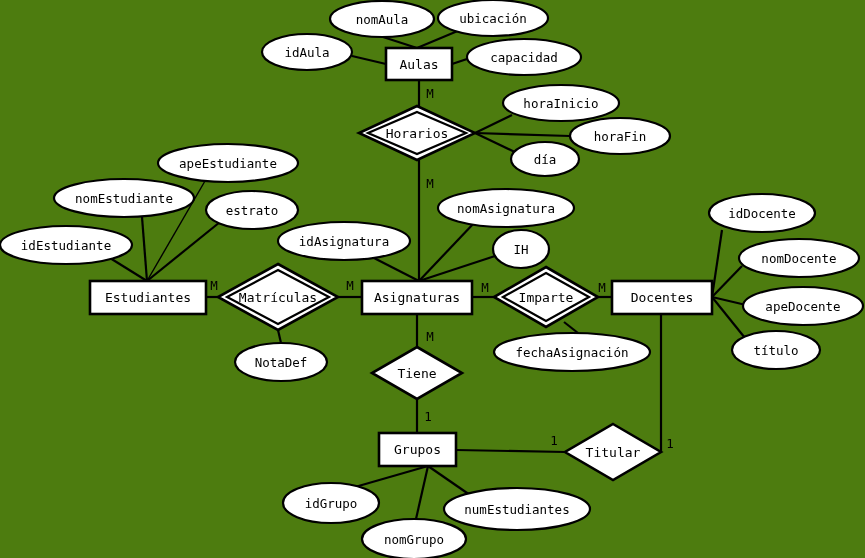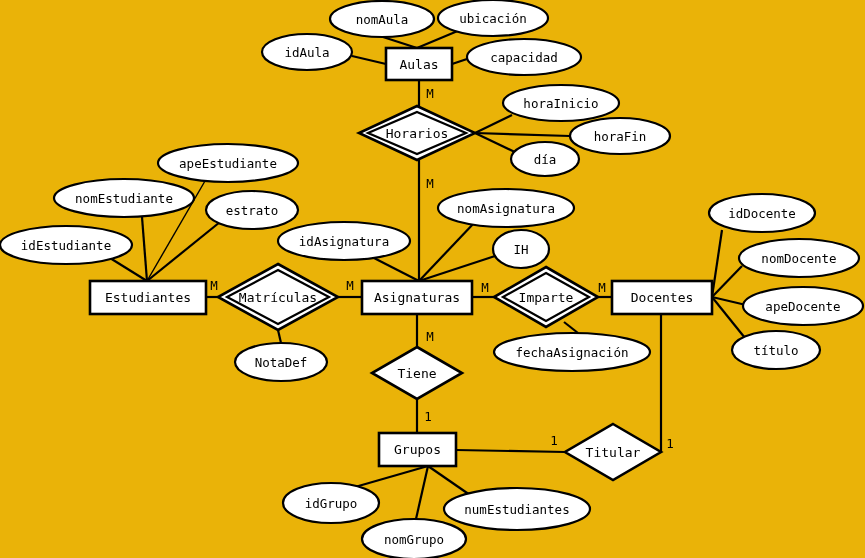--- a/index.html
+++ b/index.html
@@ -8,21 +8,21 @@
     padding: 0;
     background: #ffffff;
   }
   body {
     font-family: "DejaVu Sans Mono", "Liberation Mono", monospace;
   }
   #diagram-root {
     position: relative;
     width: 865px;
     height: 558px;
-    background: #eab308;
+    background: #4d7c0f;
     overflow: hidden;
   }
   svg#er-svg {
     display: block;
     width: 865px;
     height: 558px;
   }
   .edge {
     stroke: #000000;
     stroke-width: 2.2;

